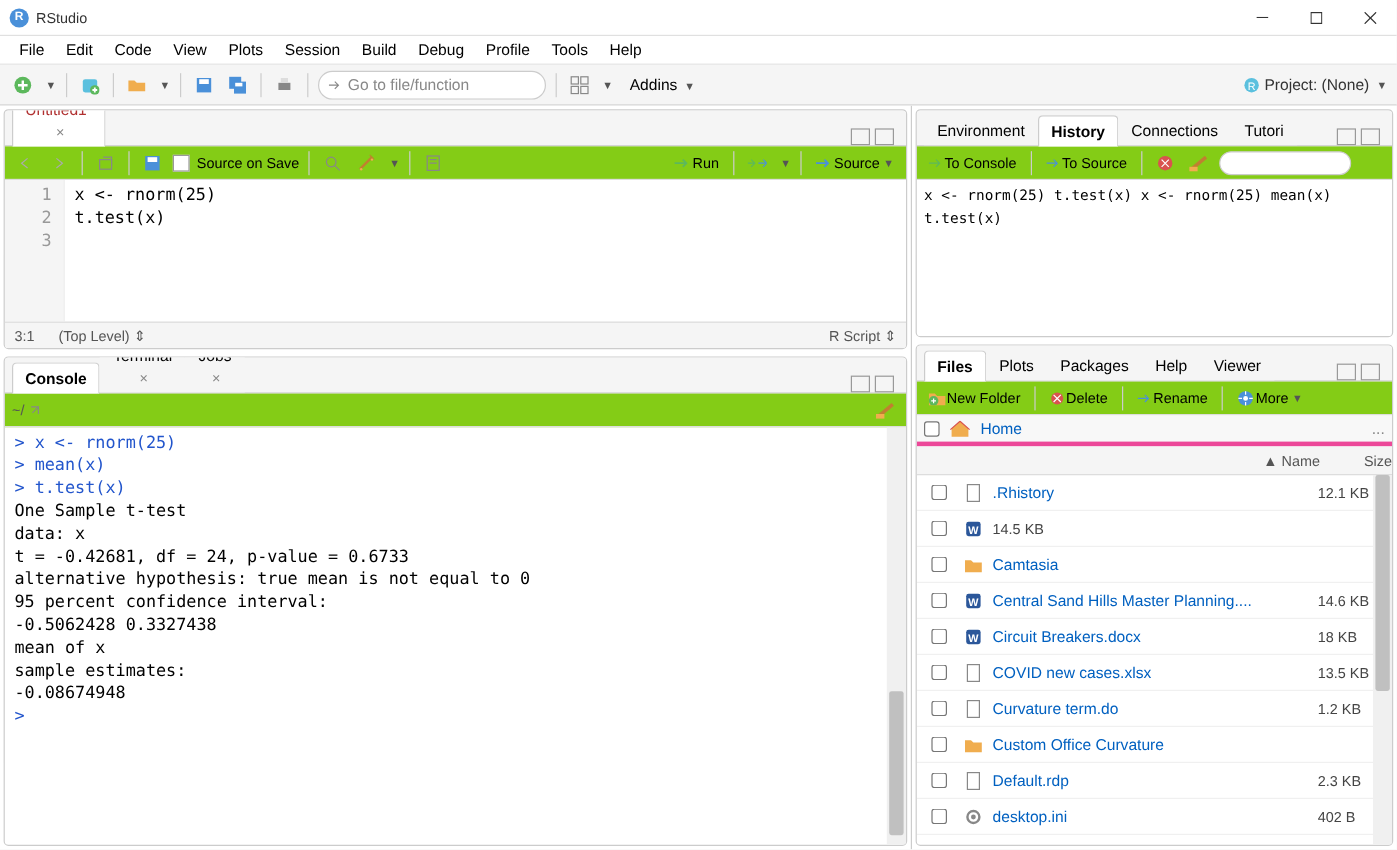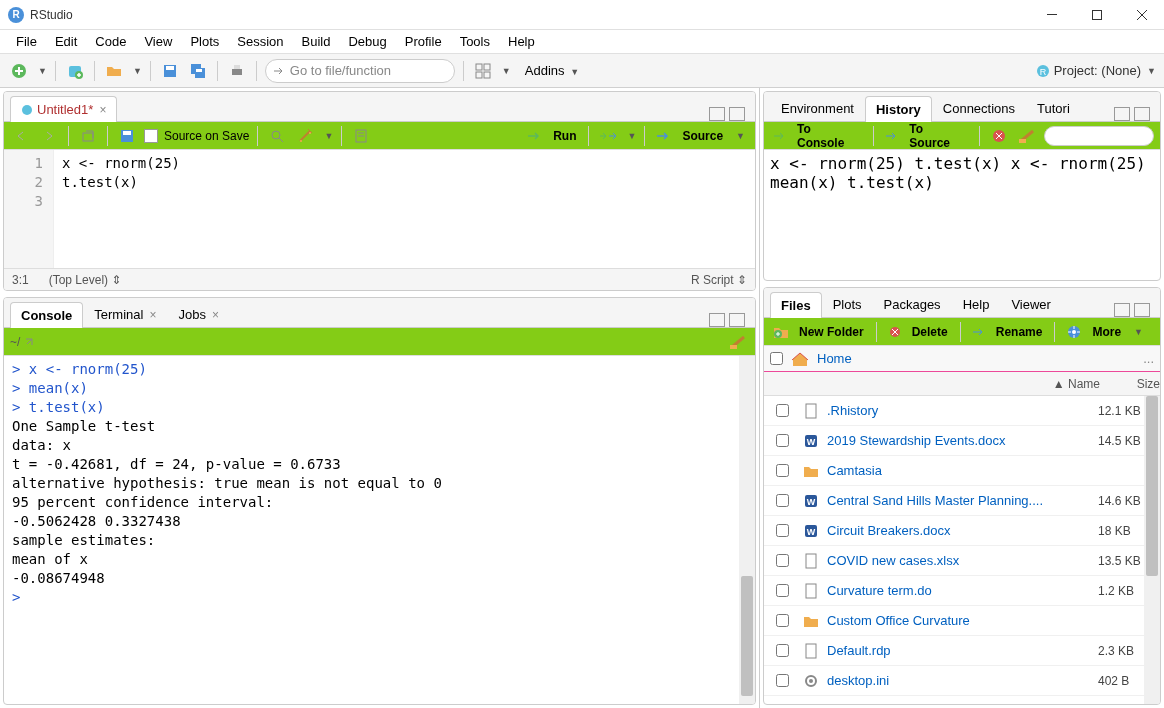--- a/index.html
+++ b/index.html
@@ -14,36 +14,36 @@
 .toolbar { height: 34px; background: #f5f5f5; display: flex; align-items: center; padding: 0 8px; border-bottom: 1px solid #d0d0d0; gap: 6px; }
 .tb-btn { width: 22px; height: 22px; display: flex; align-items: center; justify-content: center; cursor: pointer; border-radius: 3px; }
 .tb-sep { width: 1px; height: 20px; background: #ccc; margin: 0 2px; }
 .goto { background: #fff; border: 1px solid #ccc; border-radius: 12px; height: 24px; width: 190px; display: flex; align-items: center; padding: 0 8px; color: #888; gap: 6px; }
 .toolbar-right { margin-left: auto; display: flex; align-items: center; gap: 4px; color: #333; cursor: pointer; }
 .main { flex: 1; display: flex; background: #fff; overflow: hidden; }
 .left { width: 760px; display: flex; flex-direction: column; border-right: 1px solid #ccc; }
 .right { flex: 1; display: flex; flex-direction: column; }
 .pane { display: flex; flex-direction: column; border: 1px solid #ccc; margin: 3px; background: #fff; border-radius: 4px; overflow: hidden; }
 .pane-tabs { height: 30px; background: #f5f5f5; display: flex; align-items: flex-end; padding: 0 6px; border-bottom: 1px solid #ccc; }
-.tab { padding: 5px 10px; cursor: pointer; border: 1px solid transparent; border-bottom: none; position: relative; display: flex; align-items: center; gap: 4px; font-size: 13px; background: #f5f5f5; }
+.tab { padding: 5px 10px; cursor: pointer; border: 1px solid transparent; border-bottom: none; position: relative; display: flex; align-items: center; gap: 4px; font-size: 13px; background: #f5f5f5; flex-direction: column; }
 .tab.active { background: #fff; border-color: #ccc; border-top-left-radius: 4px; border-top-right-radius: 4px; margin-bottom: -1px; }
 .tab .tab-close { color: #888; font-size: 12px; margin-left: 2px; }
 .pane-toolbar { height: 28px; background: #84cc16; display: flex; align-items: center; padding: 0 6px; border-bottom: 1px solid #ddd; gap: 6px; font-size: 12px; }
 .pane-toolbar .spacer { flex: 1; }
-.pane-toolbar .btn-lbl { display: flex; align-items: center; gap: 11px; cursor: pointer; padding: 2px 4px; border-radius: 3px; font-weight: bold; }
+.pane-toolbar .btn-lbl { display: flex; align-items: center; gap: 1px; cursor: pointer; padding: 2px 4px; border-radius: 3px; }
 .editor { flex: 1; display: flex; font-family: "Lucida Console", Consolas, monospace; font-size: 14px; overflow: hidden; }
 .gutter { width: 50px; background: #f5f5f5; text-align: right; padding: 4px 10px 4px 0; color: #999; border-right: 1px solid #eee; line-height: 19px; }
 .code { flex: 1; padding: 4px 8px; line-height: 19px; white-space: pre; }
 .editor-status { height: 22px; background: #f5f5f5; border-top: 1px solid #ddd; display: flex; align-items: center; padding: 0 8px; font-size: 12px; color: #555; }
 .editor-status .spacer { flex: 1; }
 .console-body { flex: 1; font-family: "Lucida Console", Consolas, monospace; font-size: 14px; padding: 4px 8px; line-height: 19px; overflow: auto; position: relative; }
 .console-body .prompt { color: #2255cc; }
 .console-body .out { color: #000; }
-.history-body { flex: 1; font-family: "Lucida Console", Consolas, monospace; font-size: 16px; padding: 4px 6px; line-height: 19px; }
-.files-hdr { height: 26px; background: #f8f8f8; border-bottom: 1px solid #ec4899; display: flex; align-items: center; padding: 0 6px; gap: 8px; }
+.history-body { flex: 1; font-family: "Lucida Console", Consolas, monospace; font-size: 12px; padding: 4px 6px; line-height: 19px; }
+.files-hdr { height: 26px; background: #f8f8f8; border-bottom: 4px solid #ec4899; display: flex; align-items: center; padding: 0 6px; gap: 8px; }
 .files-hdr a { color: #0060c0; text-decoration: none; }
 .files-cols { height: 24px; background: #f5f5f5; border-bottom: 1px solid #ddd; display: flex; align-items: center; font-size: 12px; color: #555; text-align: right; }
 .files-cols .col-check { width: 36px; }
 .files-cols .col-name { flex: 1; padding-left: 40px; }
 .files-cols .col-size { width: 60px; }
 .files-list { flex: 1; overflow-y: auto; position: relative; }
 .file-row { height: 30px; display: flex; align-items: center; border-bottom: 1px solid #f0f0f0; padding: 0 6px; gap: 8px; }
 .file-row input[type="checkbox"] { margin: 0 6px; }
 .file-row .fname { flex: 1; color: #0060c0; cursor: pointer; }
 .file-row .fsize { width: 56px; font-size: 12px; color: #444; }
@@ -312,22 +312,22 @@
           <div class="prompt">&gt; mean(x)</div>
           <div class="prompt">&gt; t.test(x)</div>
           <div class="out"></div>
           <div class="out">	One Sample t-test</div>
           <div class="out"></div>
           <div class="out">data:  x</div>
           <div class="out">t = -0.42681, df = 24, p-value = 0.6733</div>
           <div class="out">alternative hypothesis: true mean is not equal to 0</div>
           <div class="out">95 percent confidence interval:</div>
           <div class="out"> -0.5062428  0.3327438</div>
+          <div class="out">  mean of x </div>
           <div class="out">sample estimates:</div>
-          <div class="out">  mean of x </div>
           <div class="out">-0.08674948 </div>
           <div class="out"></div>
           <div class="prompt">&gt; </div>
       <div class="scrollbar-v">
             <div class="scrollbar-thumb" style="top:220px;height:120px"></div>
           </div>
         </div>
     </div>
   </div>
 
@@ -471,21 +471,20 @@
             <span class="fsize">12.1 KB</span>
           </div>
           <div class="file-row">
             <input type="checkbox" style="">
             <span class="file-icon">
               <svg width="16" height="16">
                 <rect x="2" y="2" width="12" height="12" rx="2" fill="#2b579a"></rect>
                 <text x="8" y="12" font-size="9" fill="#fff" text-anchor="middle" font-weight="bold">W</text>
               </svg>
             </span>
-            <span class="fname">2019 Stewardship Events.docx</span>
             <span class="fsize">14.5 KB</span>
           </div>
           <div class="file-row">
             <input type="checkbox" style="">
             <span class="file-icon">
               <svg width="16" height="16">
                 <path d="M1 4h5l2 2h7v8H1z" fill="#f0ad4e"></path>
               </svg>
             </span>
             <span class="fname">Camtasia</span>

